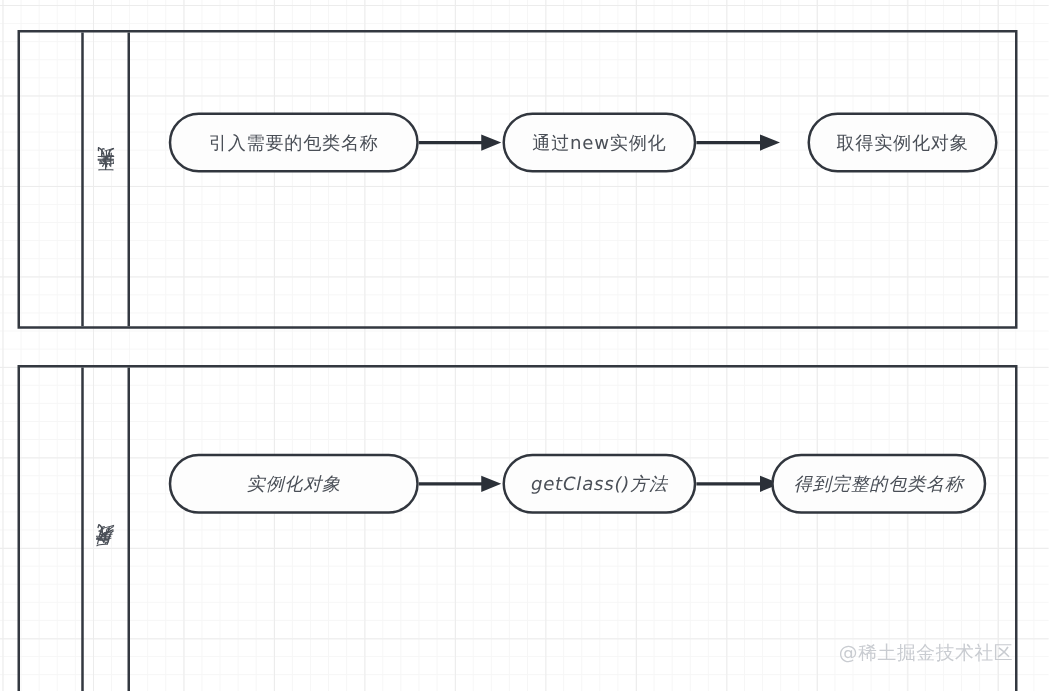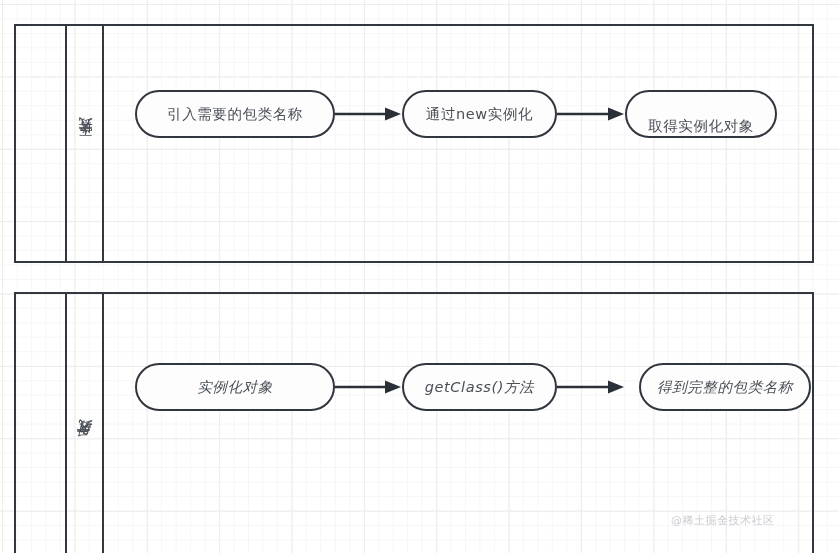--- a/index.html
+++ b/index.html
@@ -101,21 +101,21 @@
   .arrow {
     position: absolute;
     height: 20px;
     pointer-events: none;
   }
   .arrow svg { display: block; }
 
   
   .watermark {
     position: absolute;
-    font-size: 11px;
+    font-size: 15px;
     color: #c9ccd1;
     letter-spacing: 0.5px;
     white-space: nowrap;
     user-select: none;
   }
 </style>
 </head>
 <body>
 
 <div id="canvas"></div>
@@ -142,21 +142,21 @@
       <span>通过new实例化</span>
     </div>
 
     <div class="arrow" style="left:453px; top:78px; width:68px;">
       <svg width="68" height="20" viewBox="0 0 68 20">
         <line x1="0" y1="10" x2="53" y2="10" stroke="#2b3038" stroke-width="2.6"></line>
         <polygon points="51,3.5 67,10 51,16.5" fill="#2b3038"></polygon>
       </svg>
     </div>
 
-    <div class="node" style="left:521px; top:64px; width:152px;align-items:flex-end;">
+    <div class="node" style="left:542px; top:64px; width:152px;">
       <span>取得实例化对象</span>
     </div>
 
   </div>
 </div>
 
 <div class="lane" style="left:14px; top:292px; width:800px; height:308px;font-style:italic;">
   <div class="lane-col-blank"></div>
   <div class="lane-col-label">
     <span class="lane-label-text">反射方式</span>
@@ -178,20 +178,20 @@
       <span>getClass()方法</span>
     </div>
 
     <div class="arrow" style="left:453px; top:83px; width:68px;">
       <svg width="68" height="20" viewBox="0 0 68 20">
         <line x1="0" y1="10" x2="53" y2="10" stroke="#2b3038" stroke-width="2.6"></line>
         <polygon points="51,3.5 67,10 51,16.5" fill="#2b3038"></polygon>
       </svg>
     </div>
 
-    <div class="node" style="left:535px; top:69px; width:172px;">
+    <div class="node" style="left:513px; top:69px; width:172px;">
       <span>得到完整的包类名称</span>
     </div>
 
   </div>
 </div>
 
 <div class="watermark" style="left:671px; top:513px;">@稀土掘金技术社区</div>
 
 </body></html>

